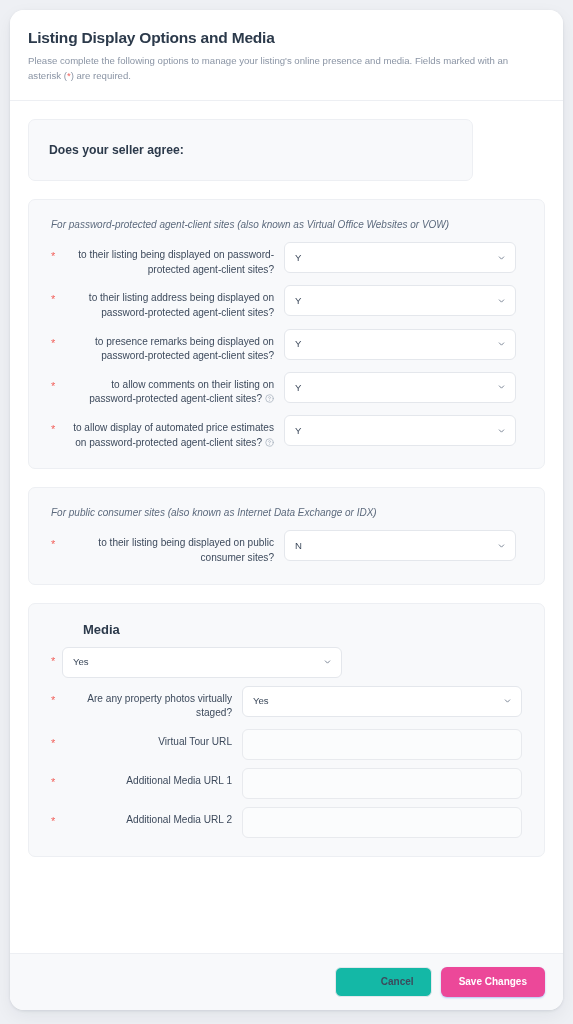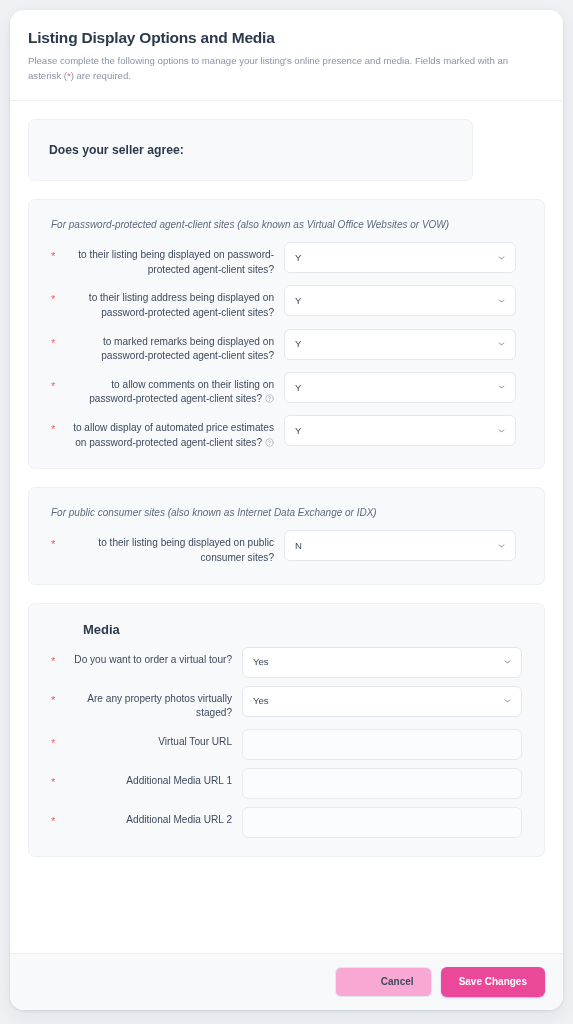--- a/index.html
+++ b/index.html
@@ -185,21 +185,21 @@
   .btn {
     border-radius: 6px;
     font-size: 10px;
     font-weight: bold;
     padding: 9px 17px;
     cursor: pointer;
     border: 1px solid transparent;
     line-height: 1;
   }
   .btn-cancel {
-    background: #f9a8d4;
+    background: #14b8a6;
     border-color: #e4e7ec;
     color: #3d4a5c;
     padding-left: 45px;
   }
   .btn-primary {
     background: #ec4899;
     color: #ffffff;
     box-shadow: 0 1px 2px rgba(43,95,232,0.35);
   }
 </style>
@@ -245,21 +245,21 @@
                   <div class="select-box">
                     <span class="select-value">Y</span>
                     <svg class="chev" viewBox="0 0 24 24" fill="none" stroke="currentColor" stroke-width="2.6" stroke-linecap="round" stroke-linejoin="round">
                       <polyline points="6 9 12 15 18 9"></polyline>
                     </svg>
                   </div>
                 </div>
               </div>
               <div class="form-row">
                 <span class="ast">*</span>
-                <div class="row-label"><span>to marked remarks being displayed on password-protected agent-client sites?</span></div>
+                <div class="row-label"><span>to presence remarks being displayed on password-protected agent-client sites?</span></div>
                 <div class="control-wrap">
                   <div class="select-box">
                     <span class="select-value">Y</span>
                     <svg class="chev" viewBox="0 0 24 24" fill="none" stroke="currentColor" stroke-width="2.6" stroke-linecap="round" stroke-linejoin="round">
                       <polyline points="6 9 12 15 18 9"></polyline>
                     </svg>
                   </div>
                 </div>
               </div>
               <div class="form-row">
@@ -317,21 +317,20 @@
             </div>
         </div>
       </div>
 
       <div class="panel media">
         <div class="panel-inner">
           <div class="panel-heading">Media</div>
           <div id="media-rows">
               <div class="form-row">
                 <span class="ast">*</span>
-                <div class="row-label"><span>Do you want to order a virtual tour?</span></div>
                 <div class="control-wrap">
                   <div class="select-box">
                     <span class="select-value">Yes</span>
                     <svg class="chev" viewBox="0 0 24 24" fill="none" stroke="currentColor" stroke-width="2.6" stroke-linecap="round" stroke-linejoin="round">
                       <polyline points="6 9 12 15 18 9"></polyline>
                     </svg>
                   </div>
                 </div>
               </div>
               <div class="form-row">

